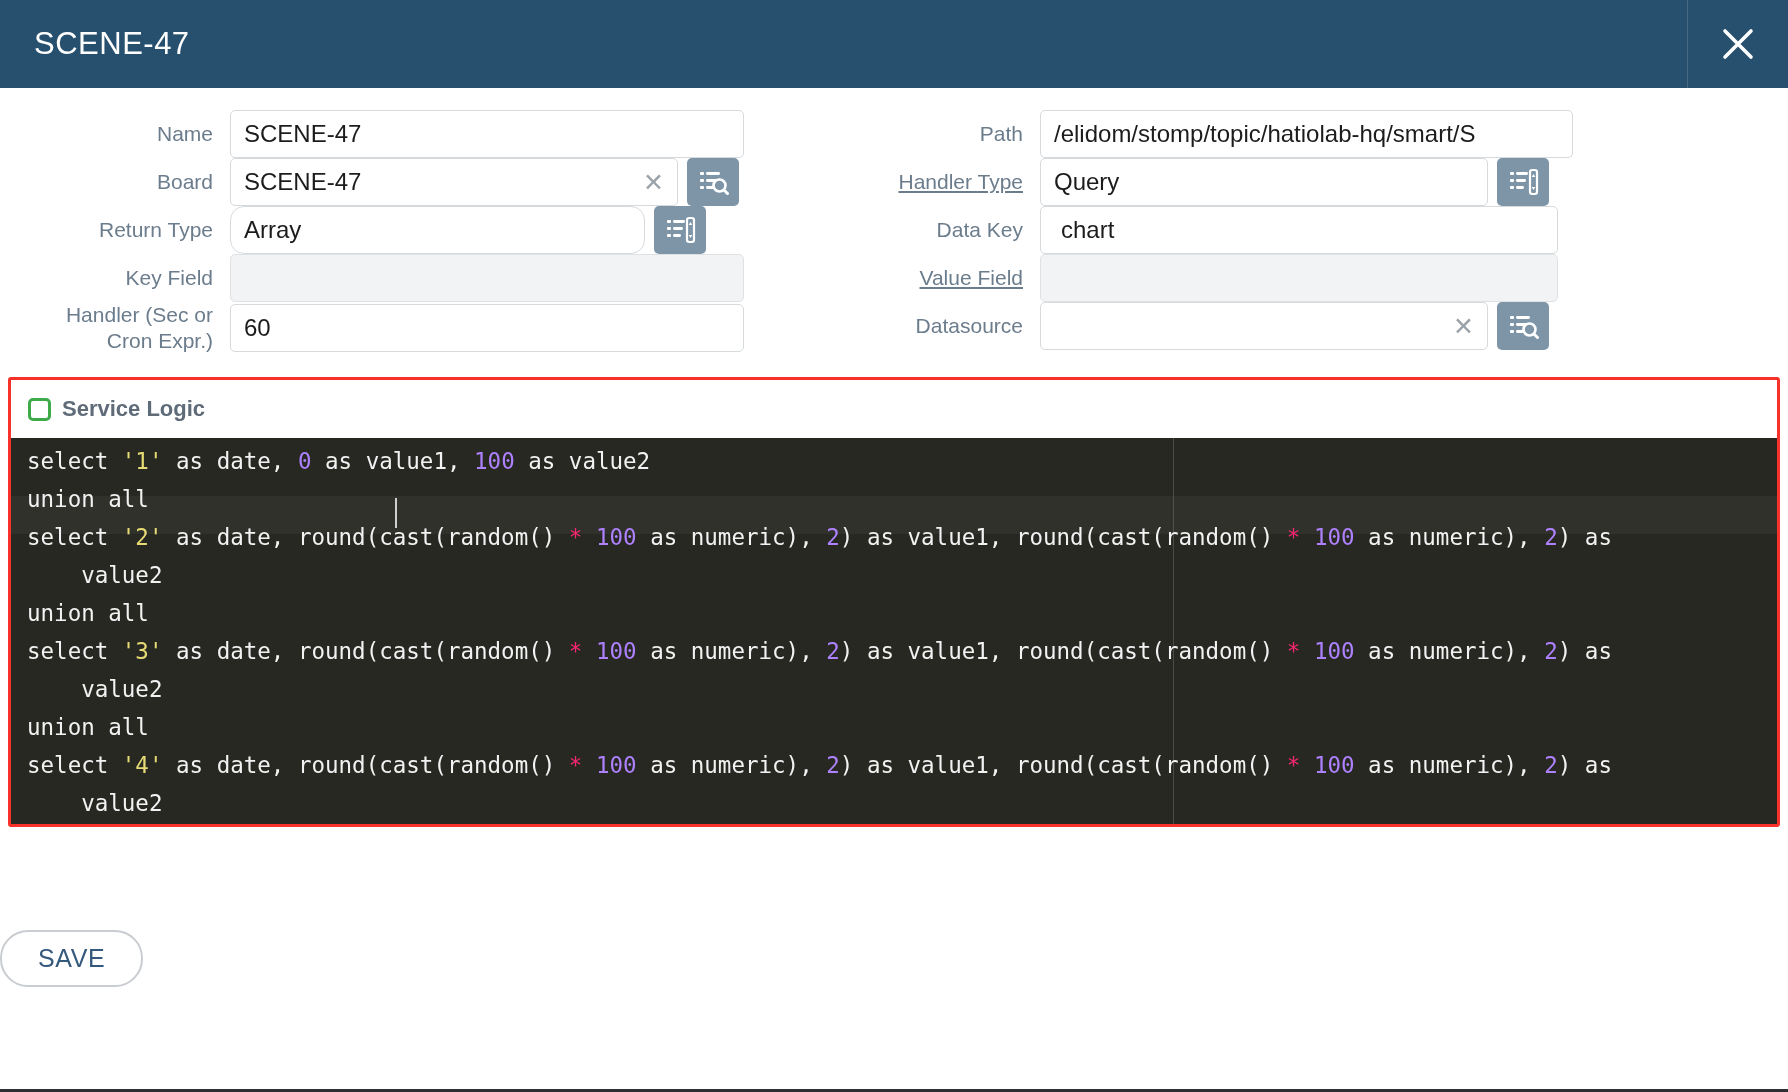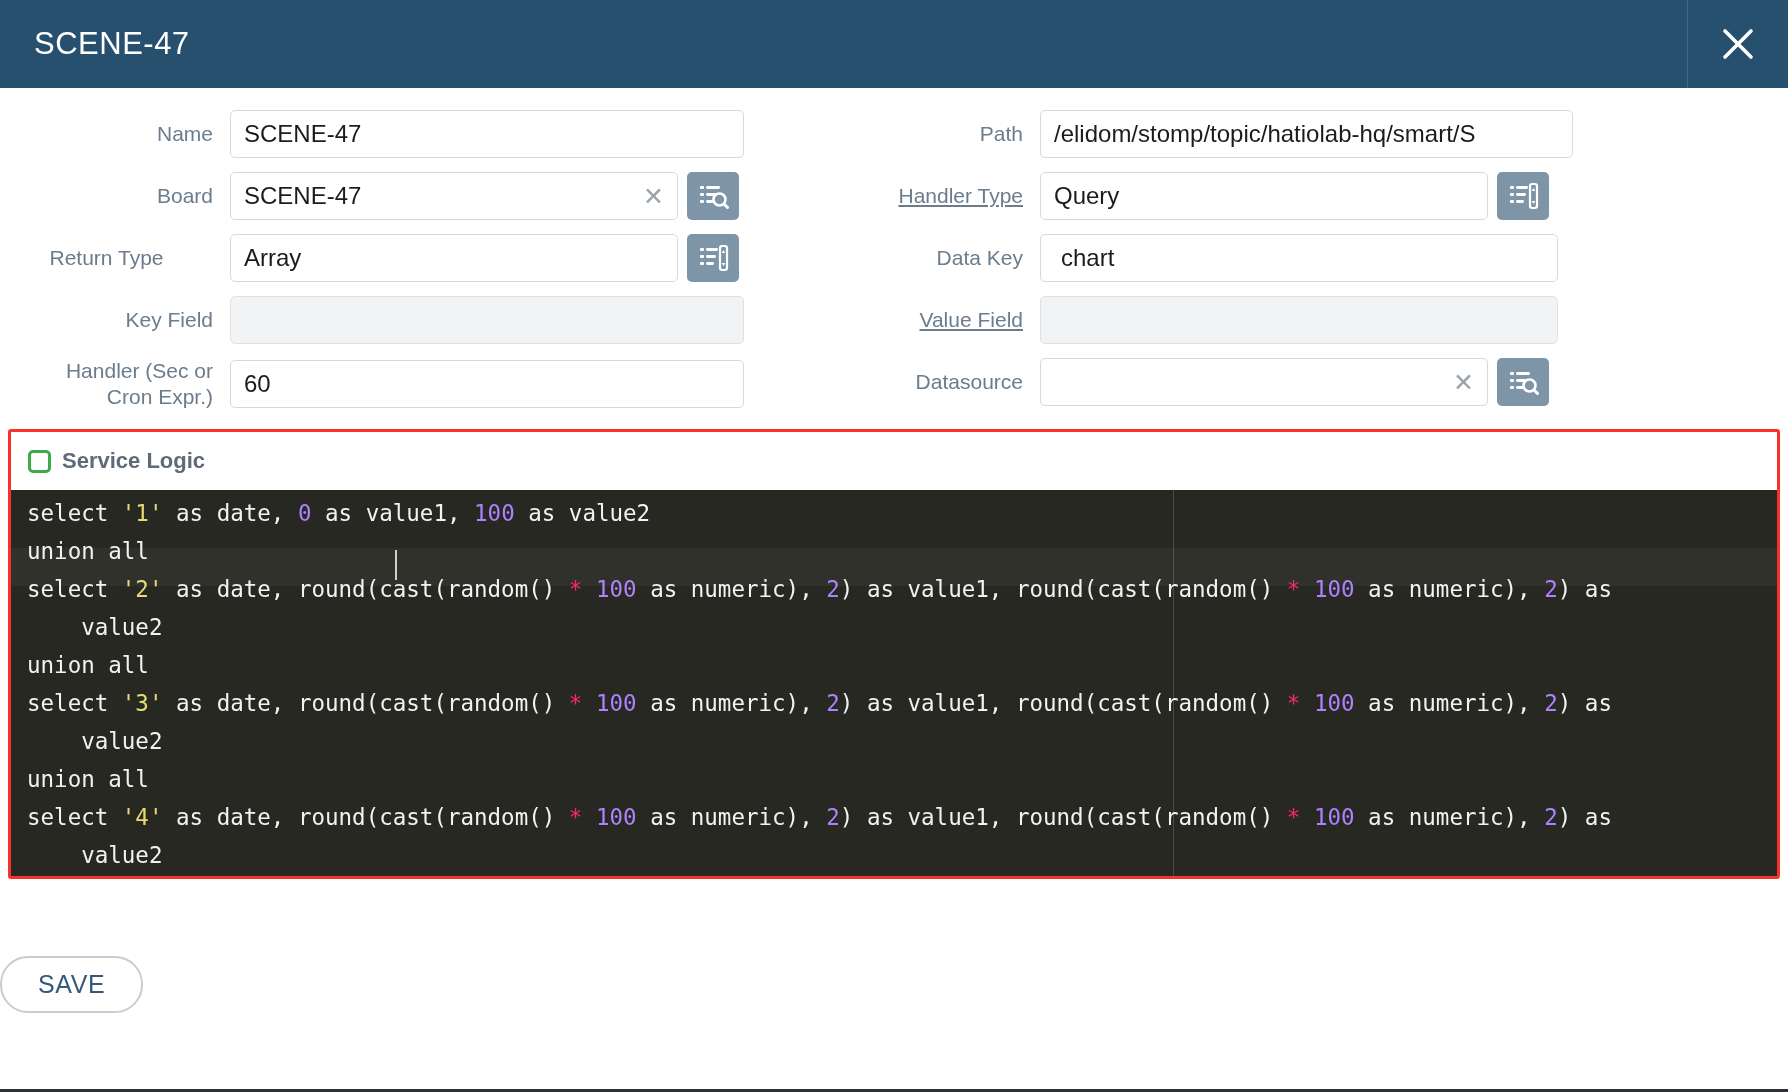--- a/index.html
+++ b/index.html
@@ -65,21 +65,20 @@
   .col {
     display: flex;
     flex-direction: column;
   }
   .col-left  { width: 860px; padding-left: 0px; }
   .col-right { width: 928px; }
 
   .field-row {
     display: flex;
     align-items: center;
-    margin-bottom: 14px;
     min-height: 48px;
   }
   .field-label {
     color: #6b7c8c;
     font-size: 21px;
     text-align: right;
     padding-right: 17px;
     line-height: 1.22;
     flex: 0 0 auto;
   }
@@ -98,21 +97,21 @@
     color: #1c1c1c;
     padding: 0 13px;
     outline: none;
     width: 100%;
   }
   .inp::placeholder { color: #b9bfc5; }
   .inp[readonly].muted { background: #f2f3f4; border-color: #dfe2e5; }
 
   .w-name     { width: 514px; }
   .w-board    { width: 448px; }
-  .w-return   { width: 448px; }
+  .w-return   { width: 415px; border-radius: 14px; }
   .w-keyfield { width: 514px; }
   .w-interval { width: 514px; }
   .w-path     { width: 533px; }
   .w-handler  { width: 448px; }
   .w-datakey  { width: 518px; padding-left: 20px; }
   .w-valuefld { width: 518px; }
   .w-datasrc  { width: 448px; }
 
   .clear-x {
     position: absolute;
@@ -136,21 +135,21 @@
     display: flex;
     align-items: center;
     justify-content: center;
     cursor: pointer;
     flex: 0 0 auto;
   }
   .icon-btn svg { display: block; }
 
   
   .logic-panel {
-    margin: 0 8px 0 8px;
+    margin: 18px 8px 0 8px;
     border: 3px solid #f8322a;
     border-radius: 3px;
     background: #ffffff;
     display: flex;
     flex-direction: column;
     height: 450px;
     flex: 0 0 450px;
     overflow: hidden;
   }
   .logic-head {
@@ -288,21 +287,21 @@
       <rect x="3" y="20" width="4" height="3" rx="1"></rect>
                   <rect x="9" y="20" width="8" height="3" rx="1.4"></rect>
     </g>
     <circle cx="22.5" cy="19.5" r="6" fill="none" stroke="#ffffff" stroke-width="2.6"></circle>
     <path d="M27 24 L30.5 27.5" stroke="#ffffff" stroke-width="3" stroke-linecap="round"></path>
   </svg>
             </span>
           </div>
         </div>
         <div class="field-row">
-          <div class="field-label lbl-left" style="white-space: pre-line; text-align: center;">Return Type</div>
+          <div class="field-label lbl-left" style="white-space: pre-line;">Return Type</div>
           <div class="input-wrap">
             <input type="text" class="inp w-return" placeholder="" value="Array" style="">
           </div>
           <div class="icon-btn">
             <span>
               <svg width="32" height="32" viewBox="0 0 32 32">
     <g fill="#ffffff">
       <rect x="3" y="6" width="4" height="3" rx="1"></rect>
                   <rect x="9" y="6" width="12" height="3" rx="1.4"></rect>
       <rect x="3" y="13" width="4" height="3" rx="1"></rect>

